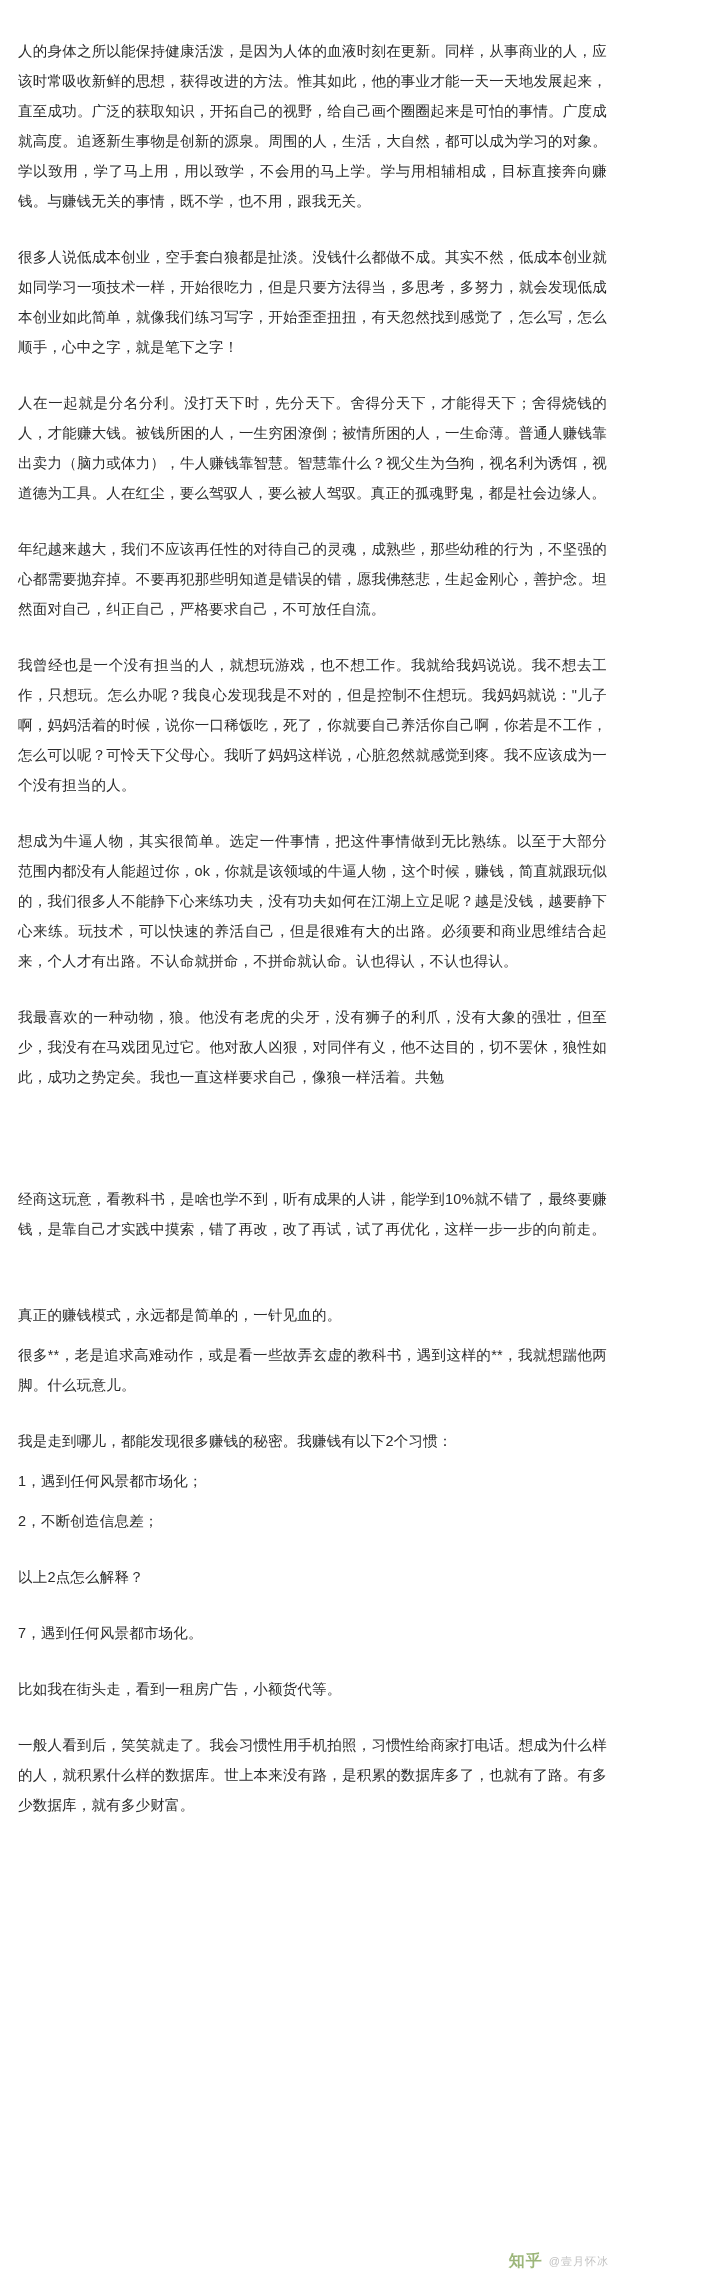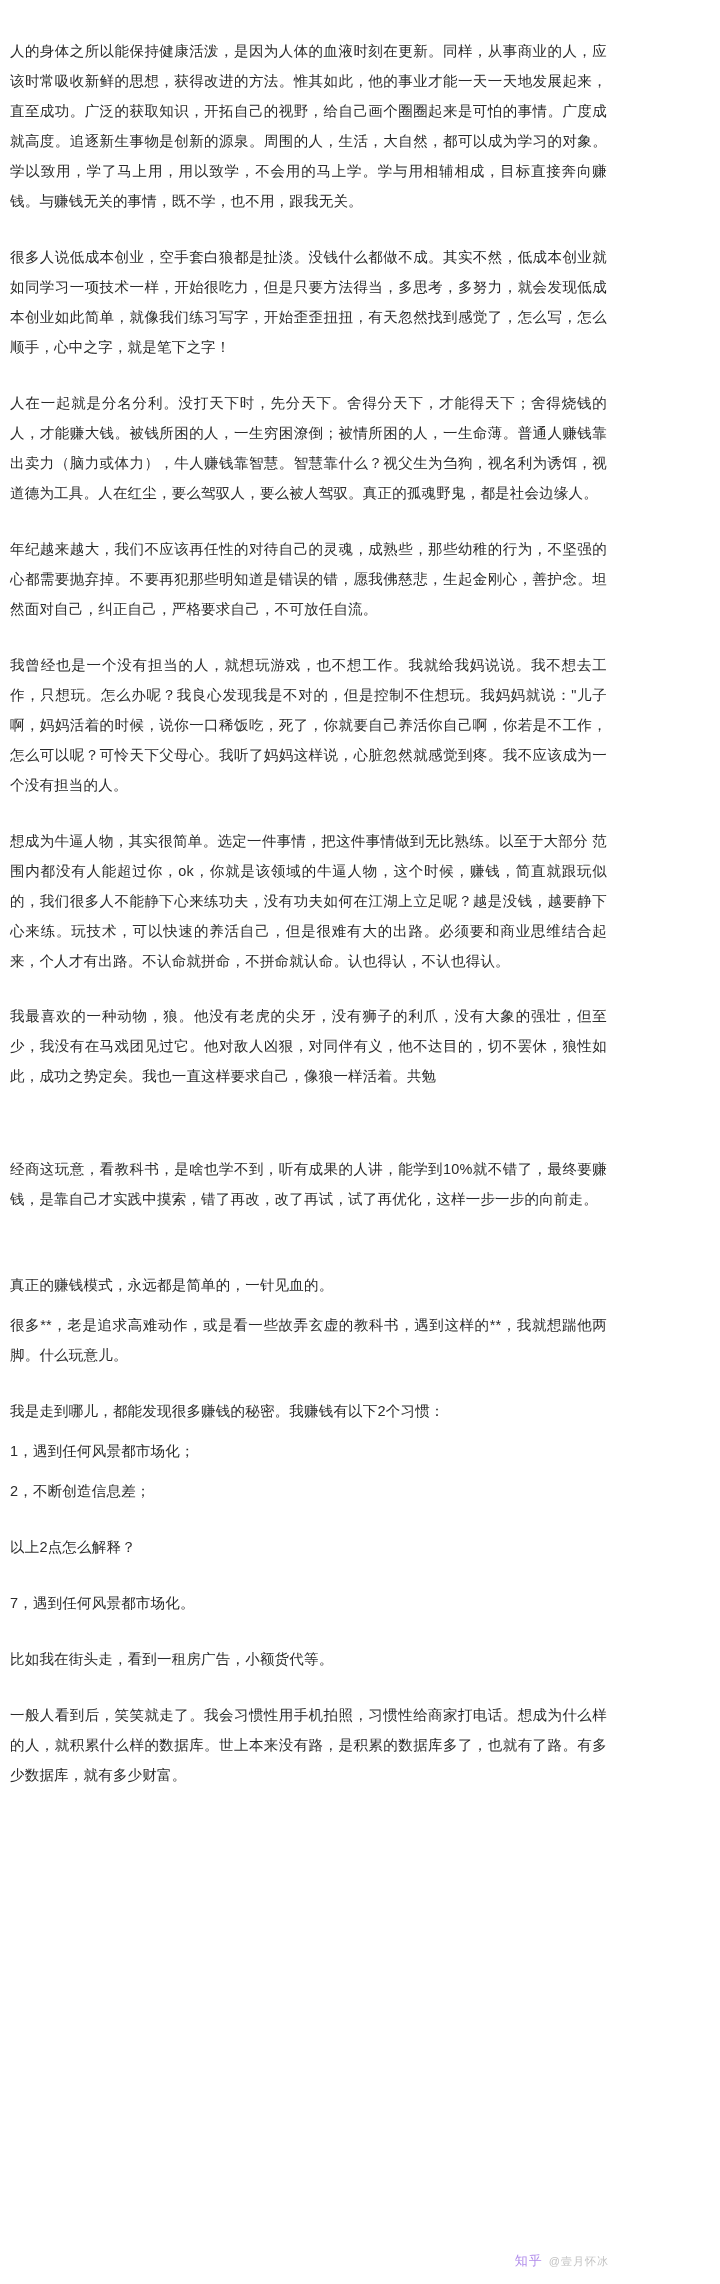--- a/index.html
+++ b/index.html
@@ -10,40 +10,39 @@
   body {
     width: 720px;
     font-family: "Liberation Sans", "DejaVu Sans", sans-serif;
   }
   .page {
     position: relative;
     width: 625px;
     min-height: 2284px;
     background: #ffffff;
     box-sizing: border-box;
-    padding: 36px 18px 60px 10px;
+    padding: 36px 18px 60px 18px;
   }
   .article {
     display: block;
   }
   .para {
     font-size: 14.5px;
     line-height: 30px;
     color: #2b2b2b;
     text-align: justify;
     margin: 0 0 26px 0;
     letter-spacing: 0.2px;
     word-break: break-all;
   }
   .para.tight {
     margin-bottom: 10px;
   }
   .para.gap-big {
-    margin-bottom: 62px;
-    font-family: Liberation Mono, monospace;
+    margin-bottom: 92px;
   }
   .para.gap-mid {
     margin-bottom: 56px;
   }
   .footer {
     position: absolute;
     left: 0;
     right: 0;
     bottom: 0;
     height: 46px;
@@ -54,23 +53,23 @@
     box-sizing: border-box;
     background: #ffffff;
   }
   .watermark {
     display: flex;
     align-items: center;
     gap: 6px;
     opacity: 0.55;
   }
   .watermark .zhihu {
-    font-size: 13px;
-    color: #6d28d9;
-    font-weight: normal;
+    font-size: 16px;
+    color: #4d7c0f;
+    font-weight: bold;
     letter-spacing: 1px;
   }
   .watermark .author {
     font-size: 11px;
     color: #8f8f8f;
     letter-spacing: 1px;
   }
 </style>
 </head>
 <body>

